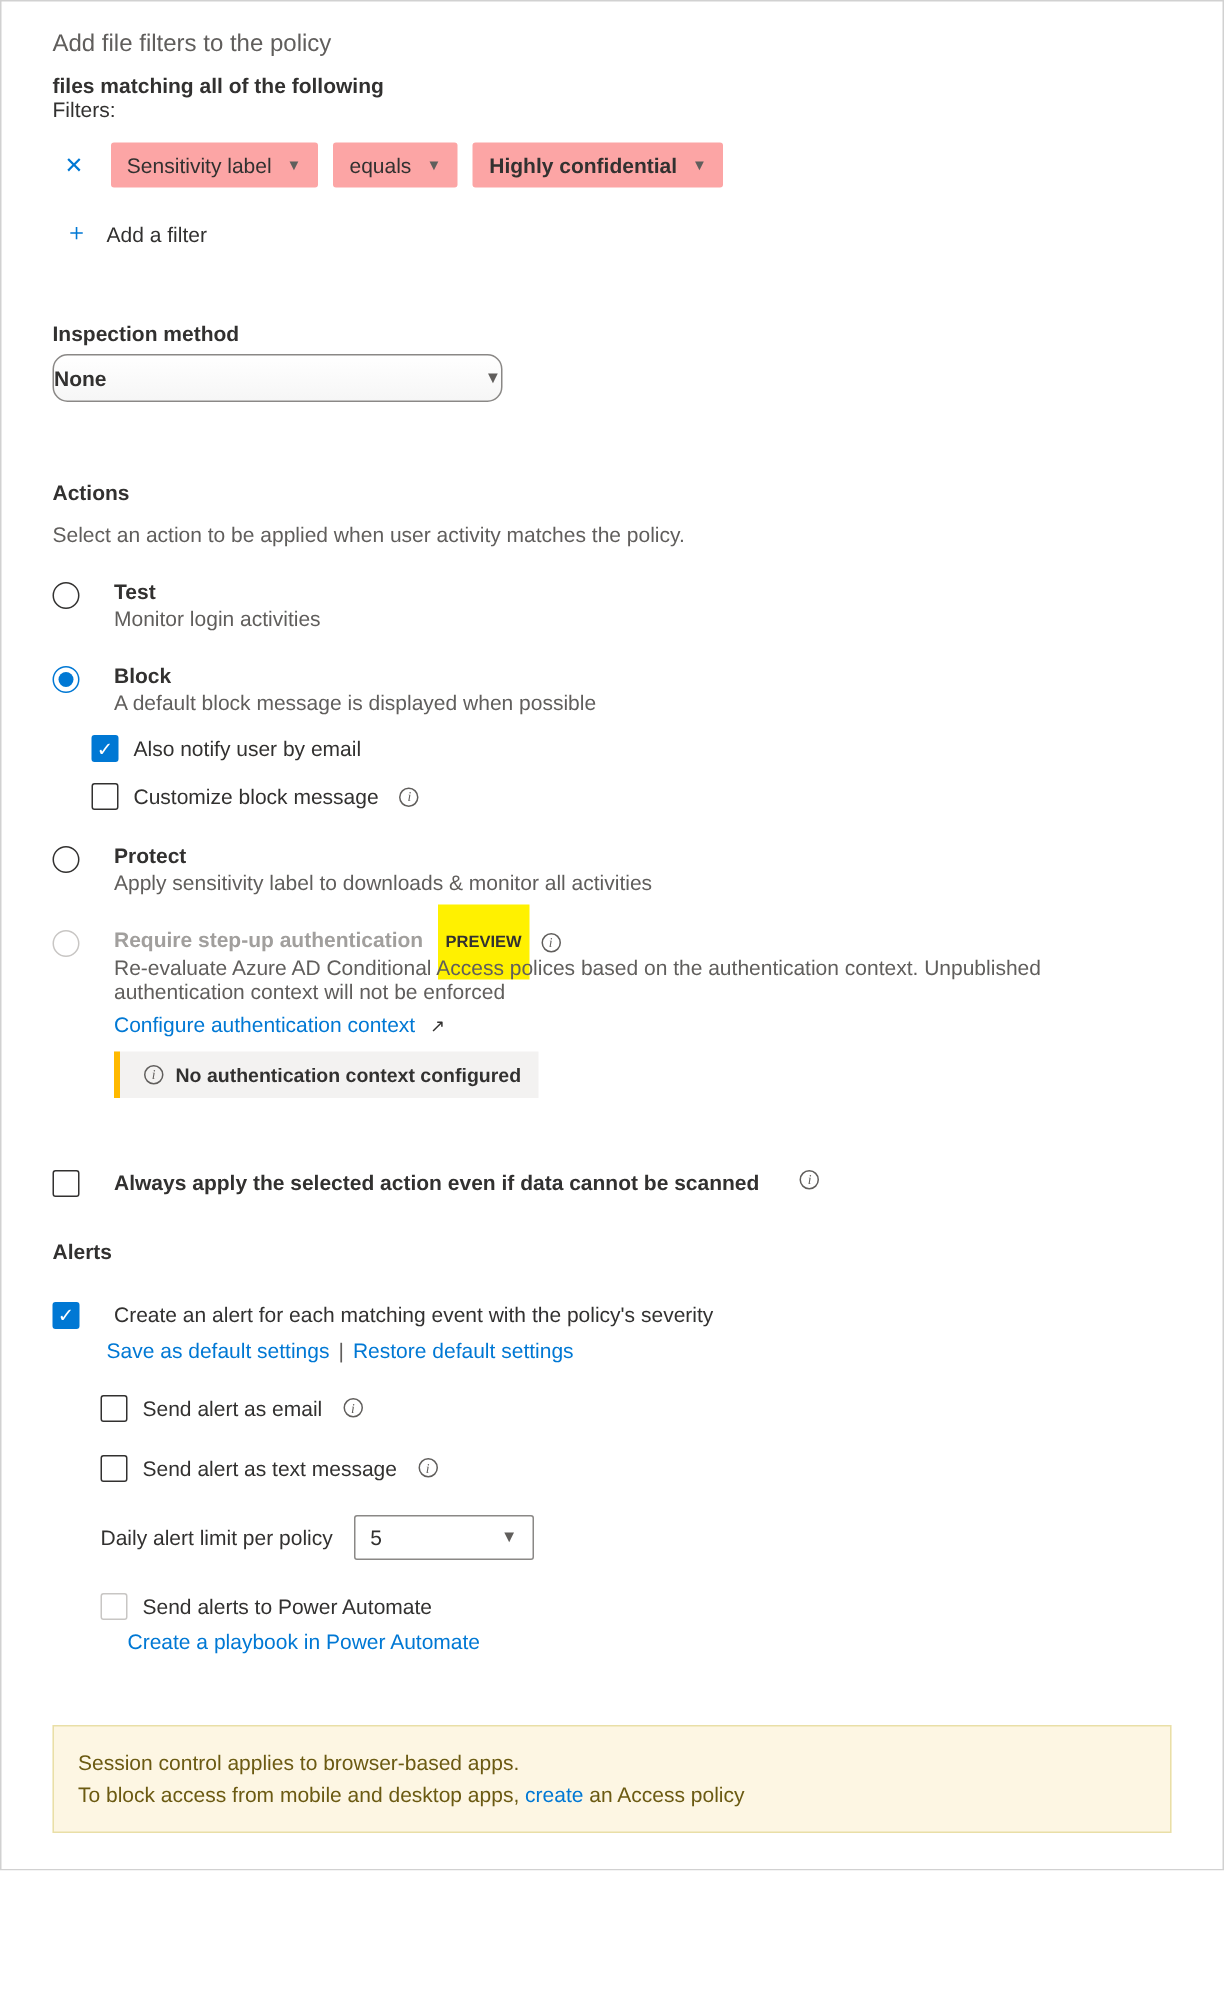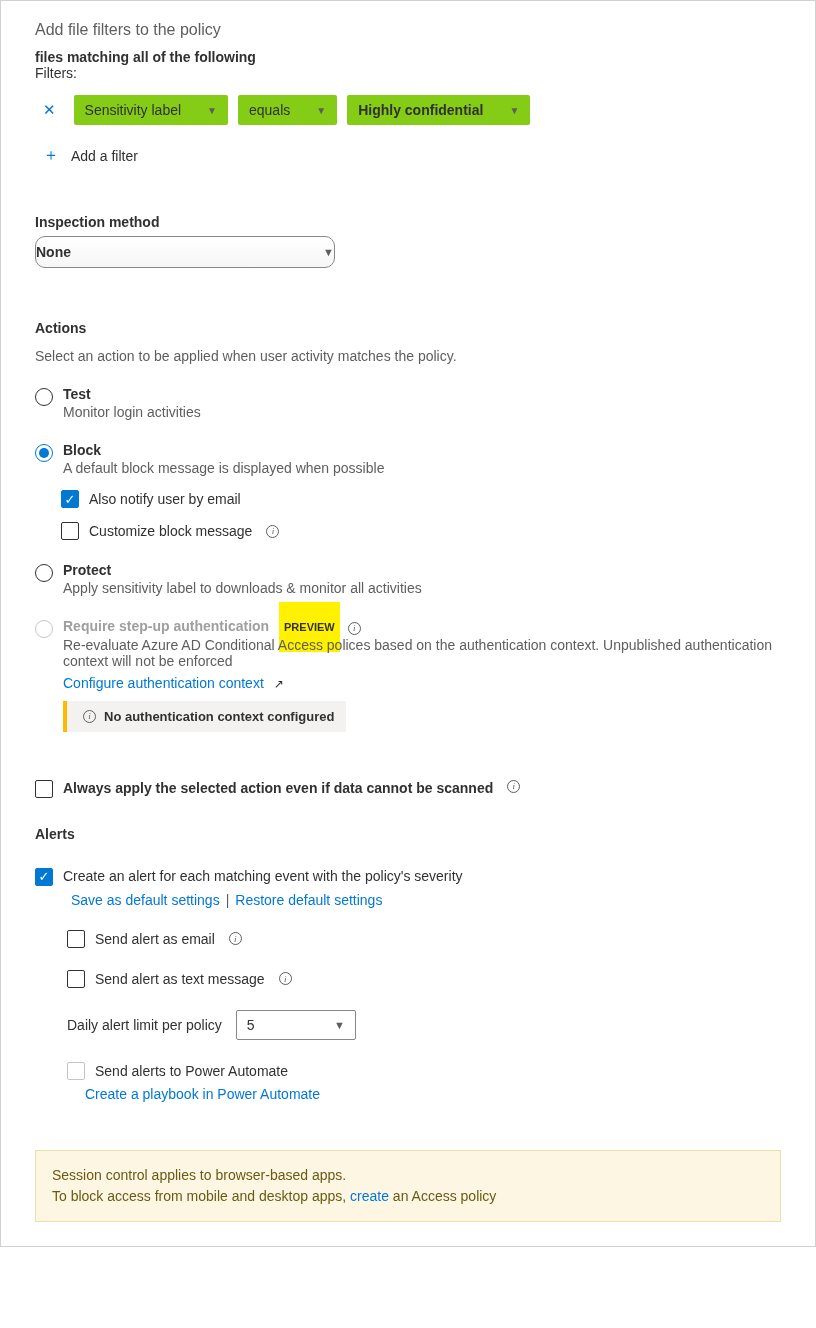--- a/index.html
+++ b/index.html
@@ -2,31 +2,31 @@
 <html><head>
 <meta charset="utf-8">
 <style>
 *{box-sizing:border-box;margin:0;padding:0}
 body{font-family:"Segoe UI",Arial,sans-serif;font-size:14px;color:#323130;background:#fff}
 .container{border:1px solid #d1d1d1;padding:20px 34px 24px;width:816px}
 .muted{color:#605e5c;font-size:16px}
 .section-title{font-weight:600;margin-top:4px}
 .filters-row{display:flex;align-items:center;gap:10px;margin-top:14px}
 .close-x{color:#0078d4;font-size:15px;cursor:pointer;padding:4px 8px}
-.pill{background:#84cc16;border-radius:2px;padding:7px 11px;display:flex;align-items:center;gap:26px;cursor:pointer;font-size:14px}
+.pill{background:#fca5a5;border-radius:2px;padding:7px 11px;display:flex;align-items:center;gap:10px;cursor:pointer;font-size:14px}
 .pill .chev{font-size:10px;color:#605e5c}
 .pill.bold-txt{font-weight:600}
 .addfilter{display:flex;align-items:center;gap:12px;margin:20px 0 0 8px;color:#323130;cursor:pointer}
 .plus{color:#0078d4;font-size:16px;font-weight:400}
 .label-strong{font-weight:700;margin-top:48px;display:block}
 .select{border:1px solid #8a8886;border-radius:10px;width:300px;height:32px;display:flex;align-items:center;justify-content:space-between;padding:0 0;margin-top:6px;background:linear-gradient(#fff,#f6f6f6);cursor:pointer;font-weight:600}
 .select .chev{font-size:11px;color:#605e5c}
 h3{font-size:14px;font-weight:600;margin-top:52px}
 .subtext{color:#605e5c;margin-top:12px}
-.opt{display:flex;gap:10px;margin-top:22px;align-items:flex-start}
+.opt{display:flex;gap:23px;margin-top:22px;align-items:flex-start}
 .radio{width:18px;height:18px;border:1px solid #323130;border-radius:50%;margin-top:2px;flex-shrink:0;display:flex;align-items:center;justify-content:center;cursor:pointer}
 .radio.sel{border-color:#0078d4}
 .radio.sel::after{content:"";width:10px;height:10px;background:#0078d4;border-radius:50%}
 .radio.dis{border-color:#c8c6c4}
 .olabel{font-weight:600}
 .odesc{color:#605e5c;margin-top:2px}
 .subopt{display:flex;align-items:center;gap:10px;margin-left:26px;margin-top:14px}
 .cb{width:18px;height:18px;border:1px solid #323130;border-radius:2px;flex-shrink:0;display:flex;align-items:center;justify-content:center;cursor:pointer}
 .cb.chk{background:#0078d4;border-color:#0078d4;color:#fff;font-size:13px}
 .cb.dis{border-color:#c8c6c4}

